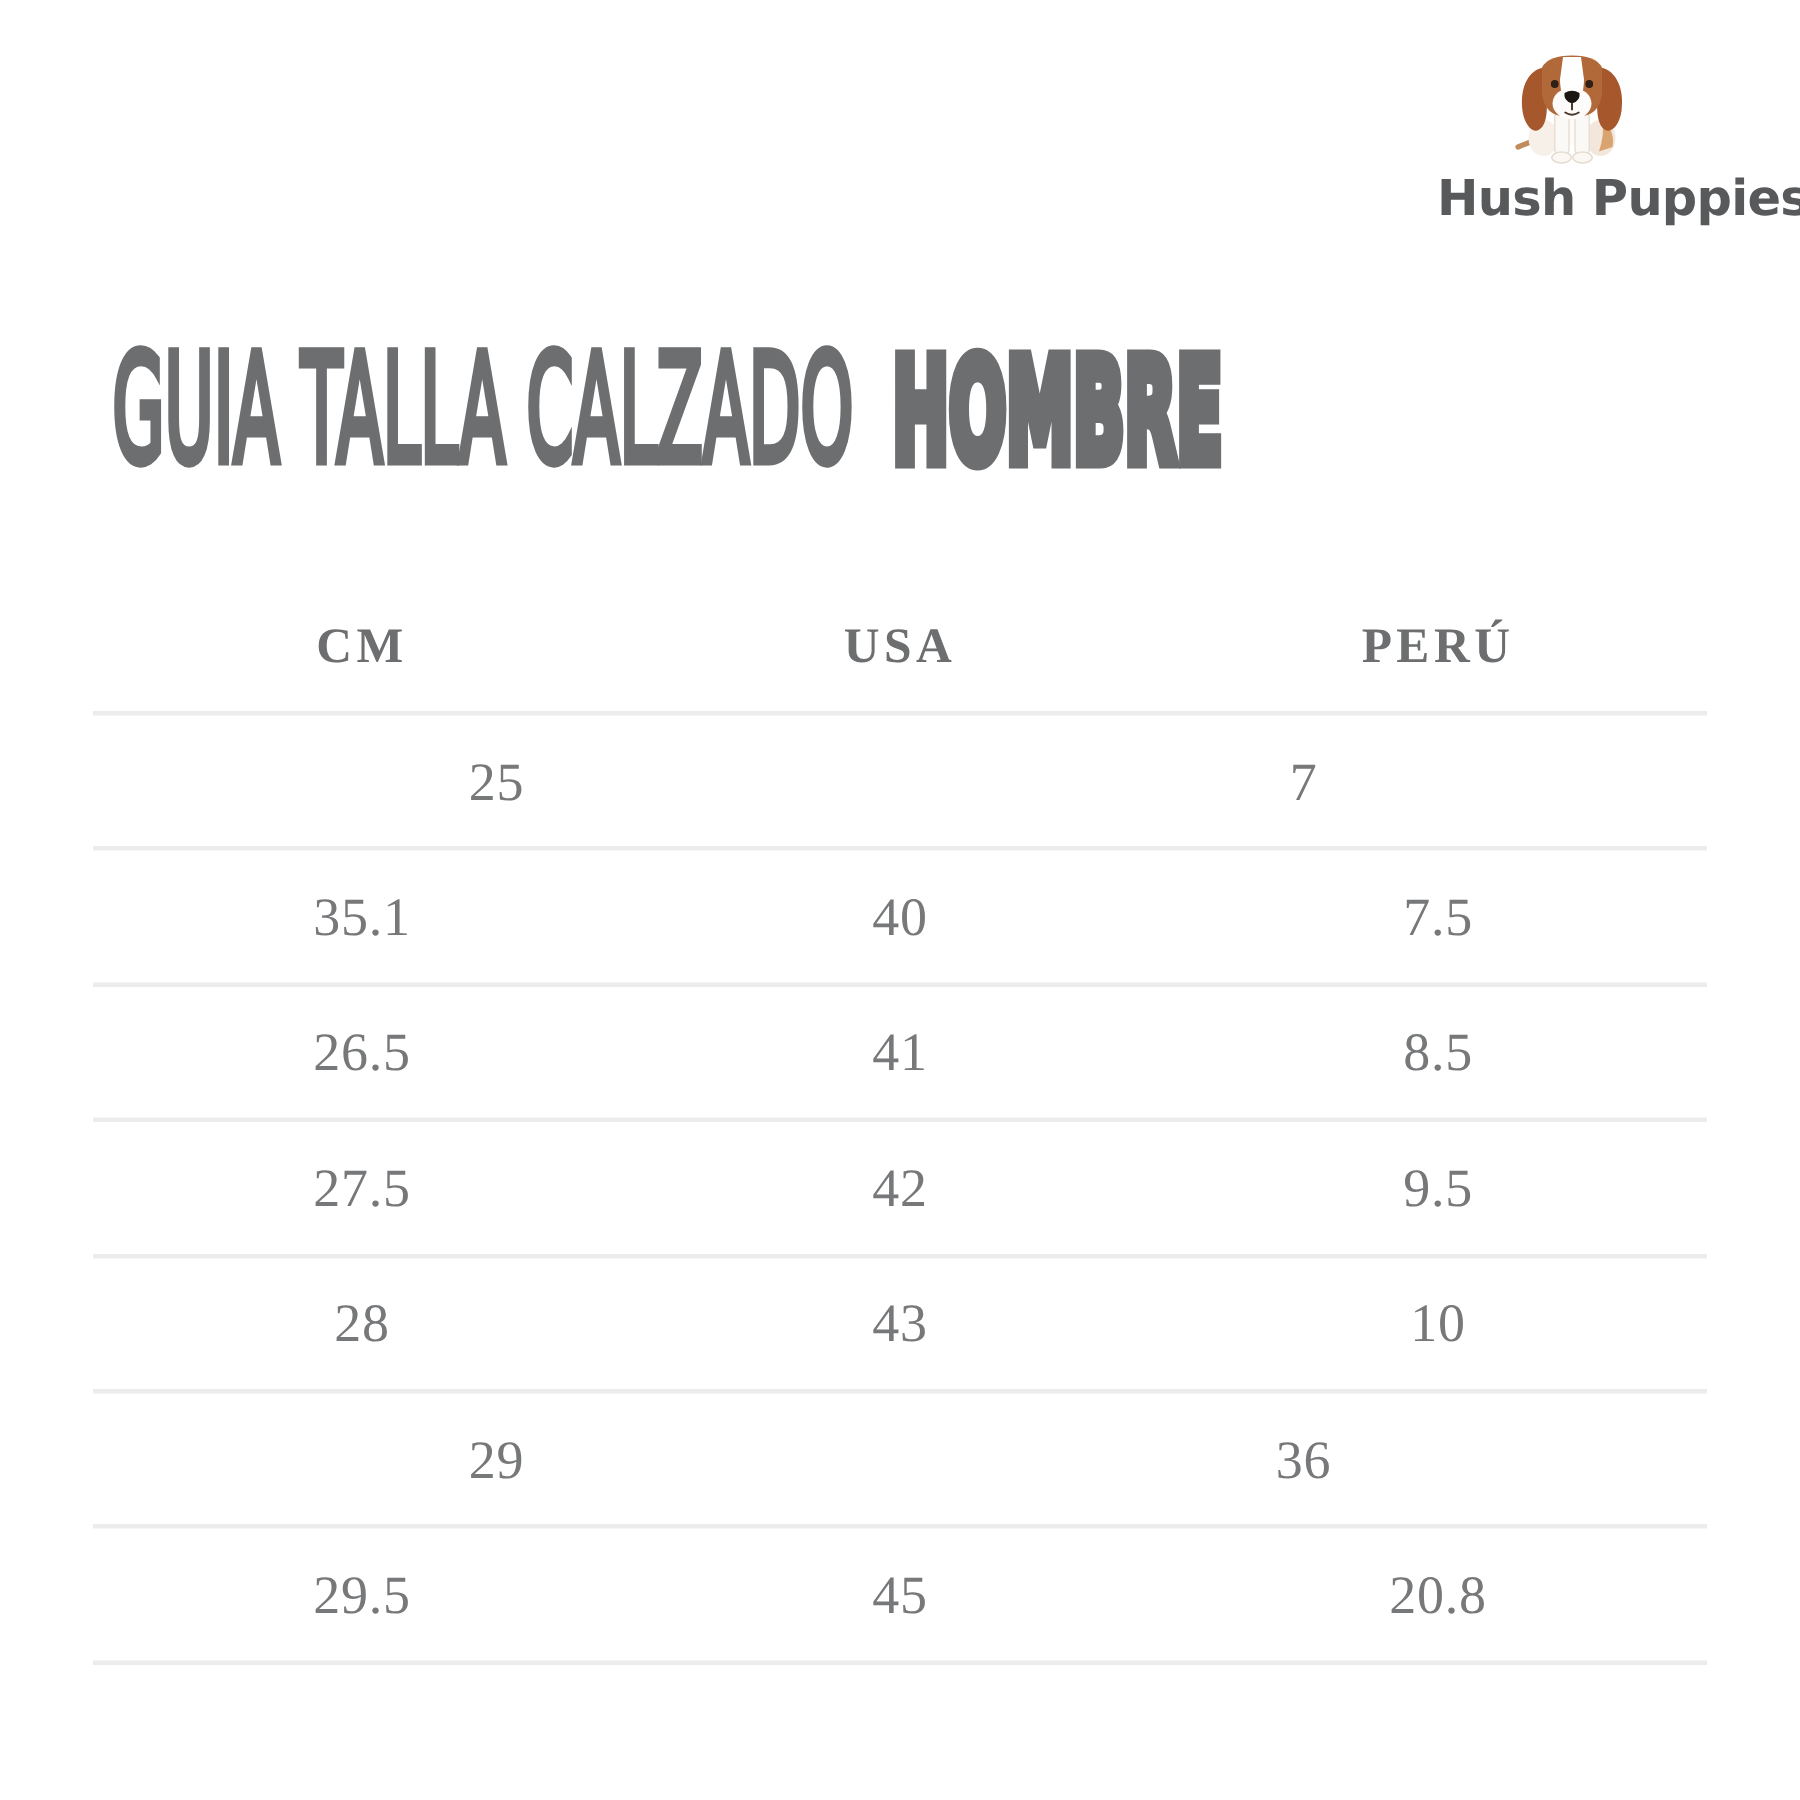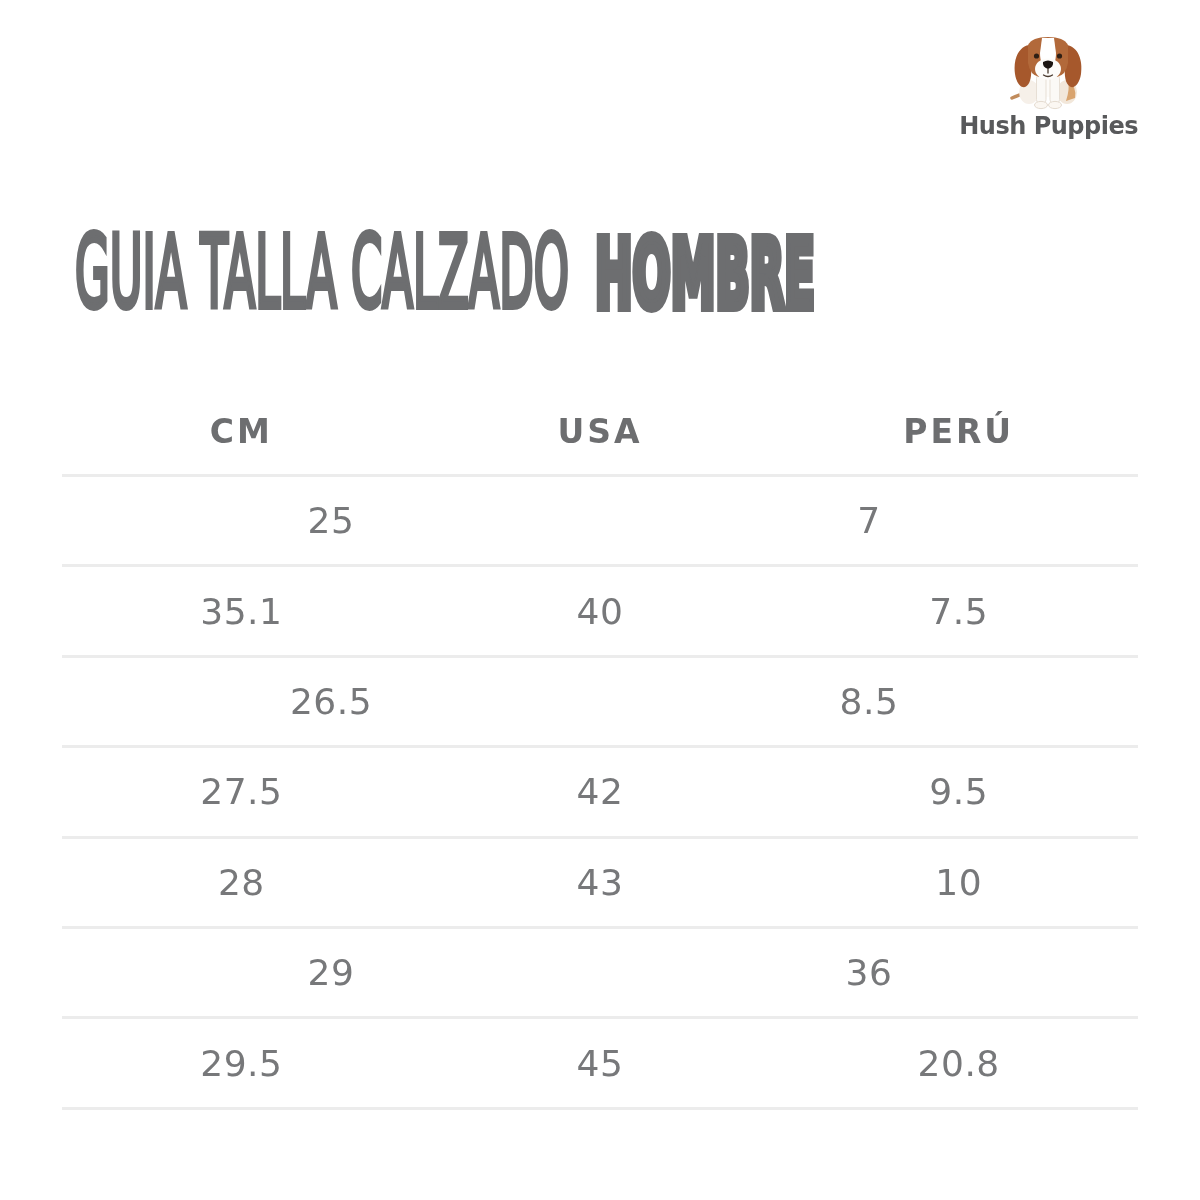--- a/index.html
+++ b/index.html
@@ -5,29 +5,29 @@
   html,body { margin:0; padding:0; }
   body {
     width:1200px; height:1200px; background:#ffffff; position:relative;
     font-family:"DejaVu Sans","Liberation Sans",sans-serif; overflow:hidden;
   }
 
   
   .logo { position:absolute; top:34px; left:958px; width:180px; text-align:center; }
   .logo .dog { display:block; margin:0 auto; }
   .brand-line {
-    margin-top:2px; font-size:24px; font-weight:bold; color:#58595b;
-    letter-spacing:-0.5px; white-space:nowrap;text-align:right;
+    margin-top:2px; font-size:33px; font-weight:bold; color:#58595b;
+    letter-spacing:-0.5px; white-space:nowrap;
   }
 
   
   .title-svg { position:absolute; left:72px; top:228px; }
 
   
-  .size-table { position:absolute; left:62px; top:388px; width:1076px; }
+  .size-table { position:absolute; left:62px; top:388px; width:1076px;font-family:Liberation Serif, serif; }
   .t-row {
     display:flex; align-items:center; box-sizing:border-box;
     border-bottom:3px solid #ececec;
   }
   .t-row.header { height:89px; }
   .t-row.data { height:90.4px; }
   .t-cell { flex:1 1 0; text-align:center; }
   .t-row.header .t-cell {
     font-size:33px; font-weight:bold; letter-spacing:3px; color:#6d6e70;
   }
@@ -91,20 +91,21 @@
   </div>
 
   <div class="t-row data">
     <div class="t-cell">35.1</div>
     <div class="t-cell">40</div>
     <div class="t-cell">7.5</div>
   </div>
 
   <div class="t-row data">
     <div class="t-cell">26.5</div>
+    <div class="t-cell">41</div>
     <div class="t-cell">8.5</div>
   </div>
 
   <div class="t-row data">
     <div class="t-cell">27.5</div>
     <div class="t-cell">42</div>
     <div class="t-cell">9.5</div>
   </div>
 
   <div class="t-row data">

